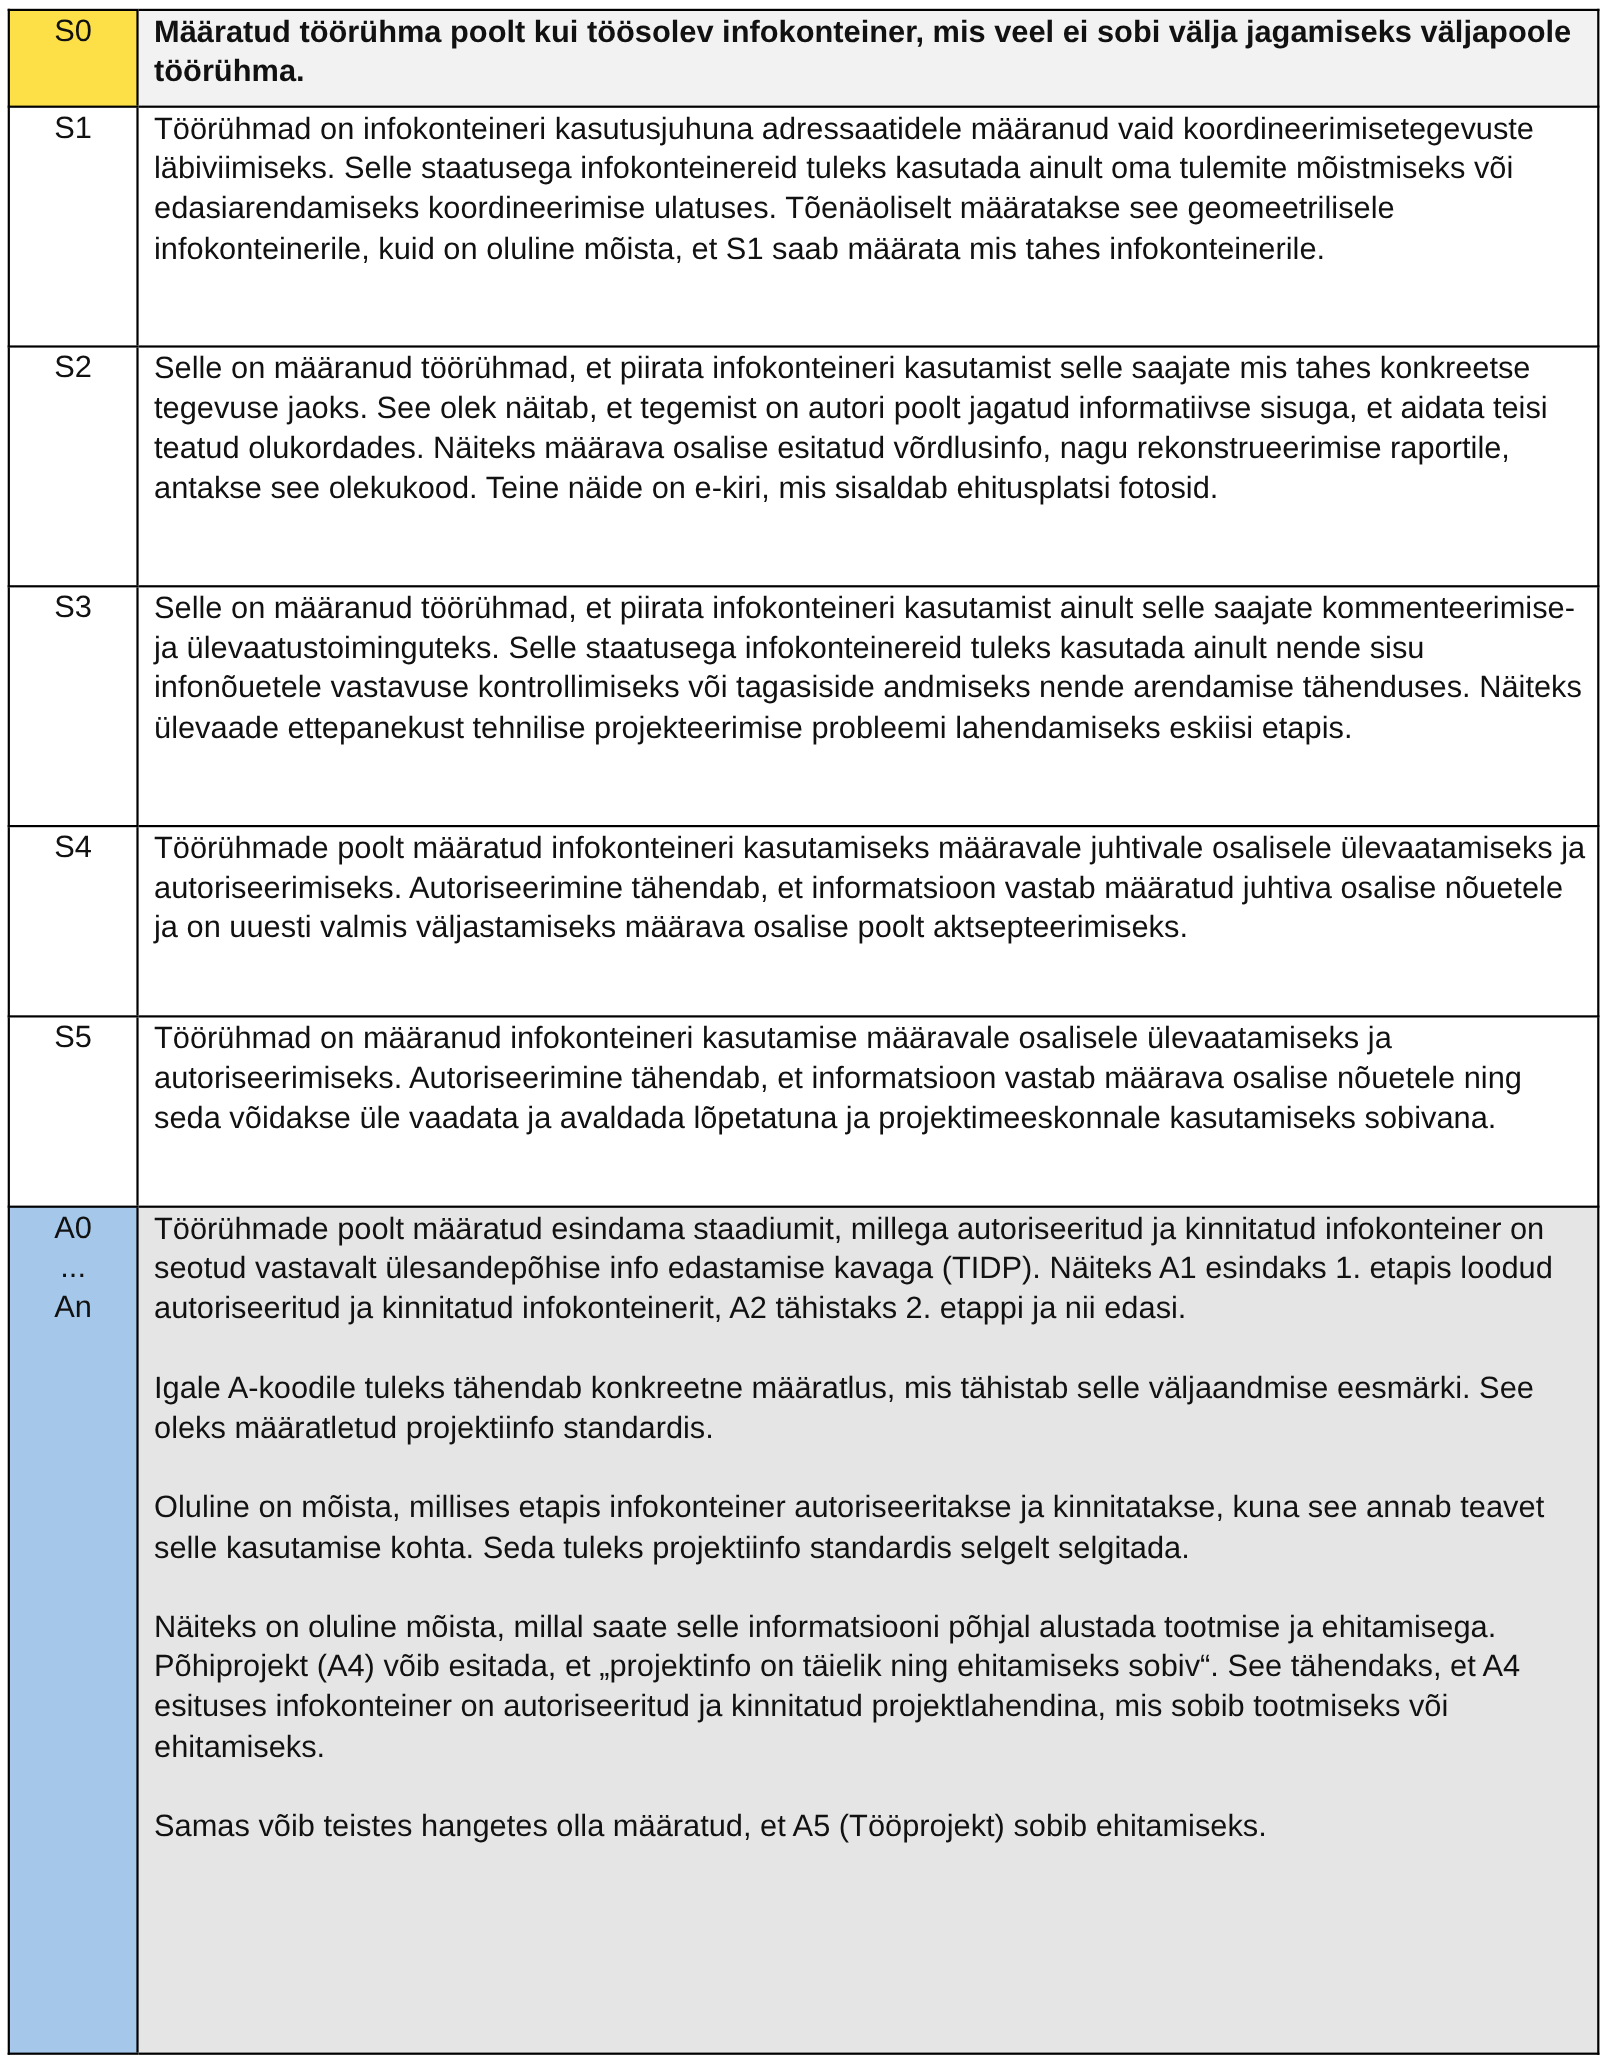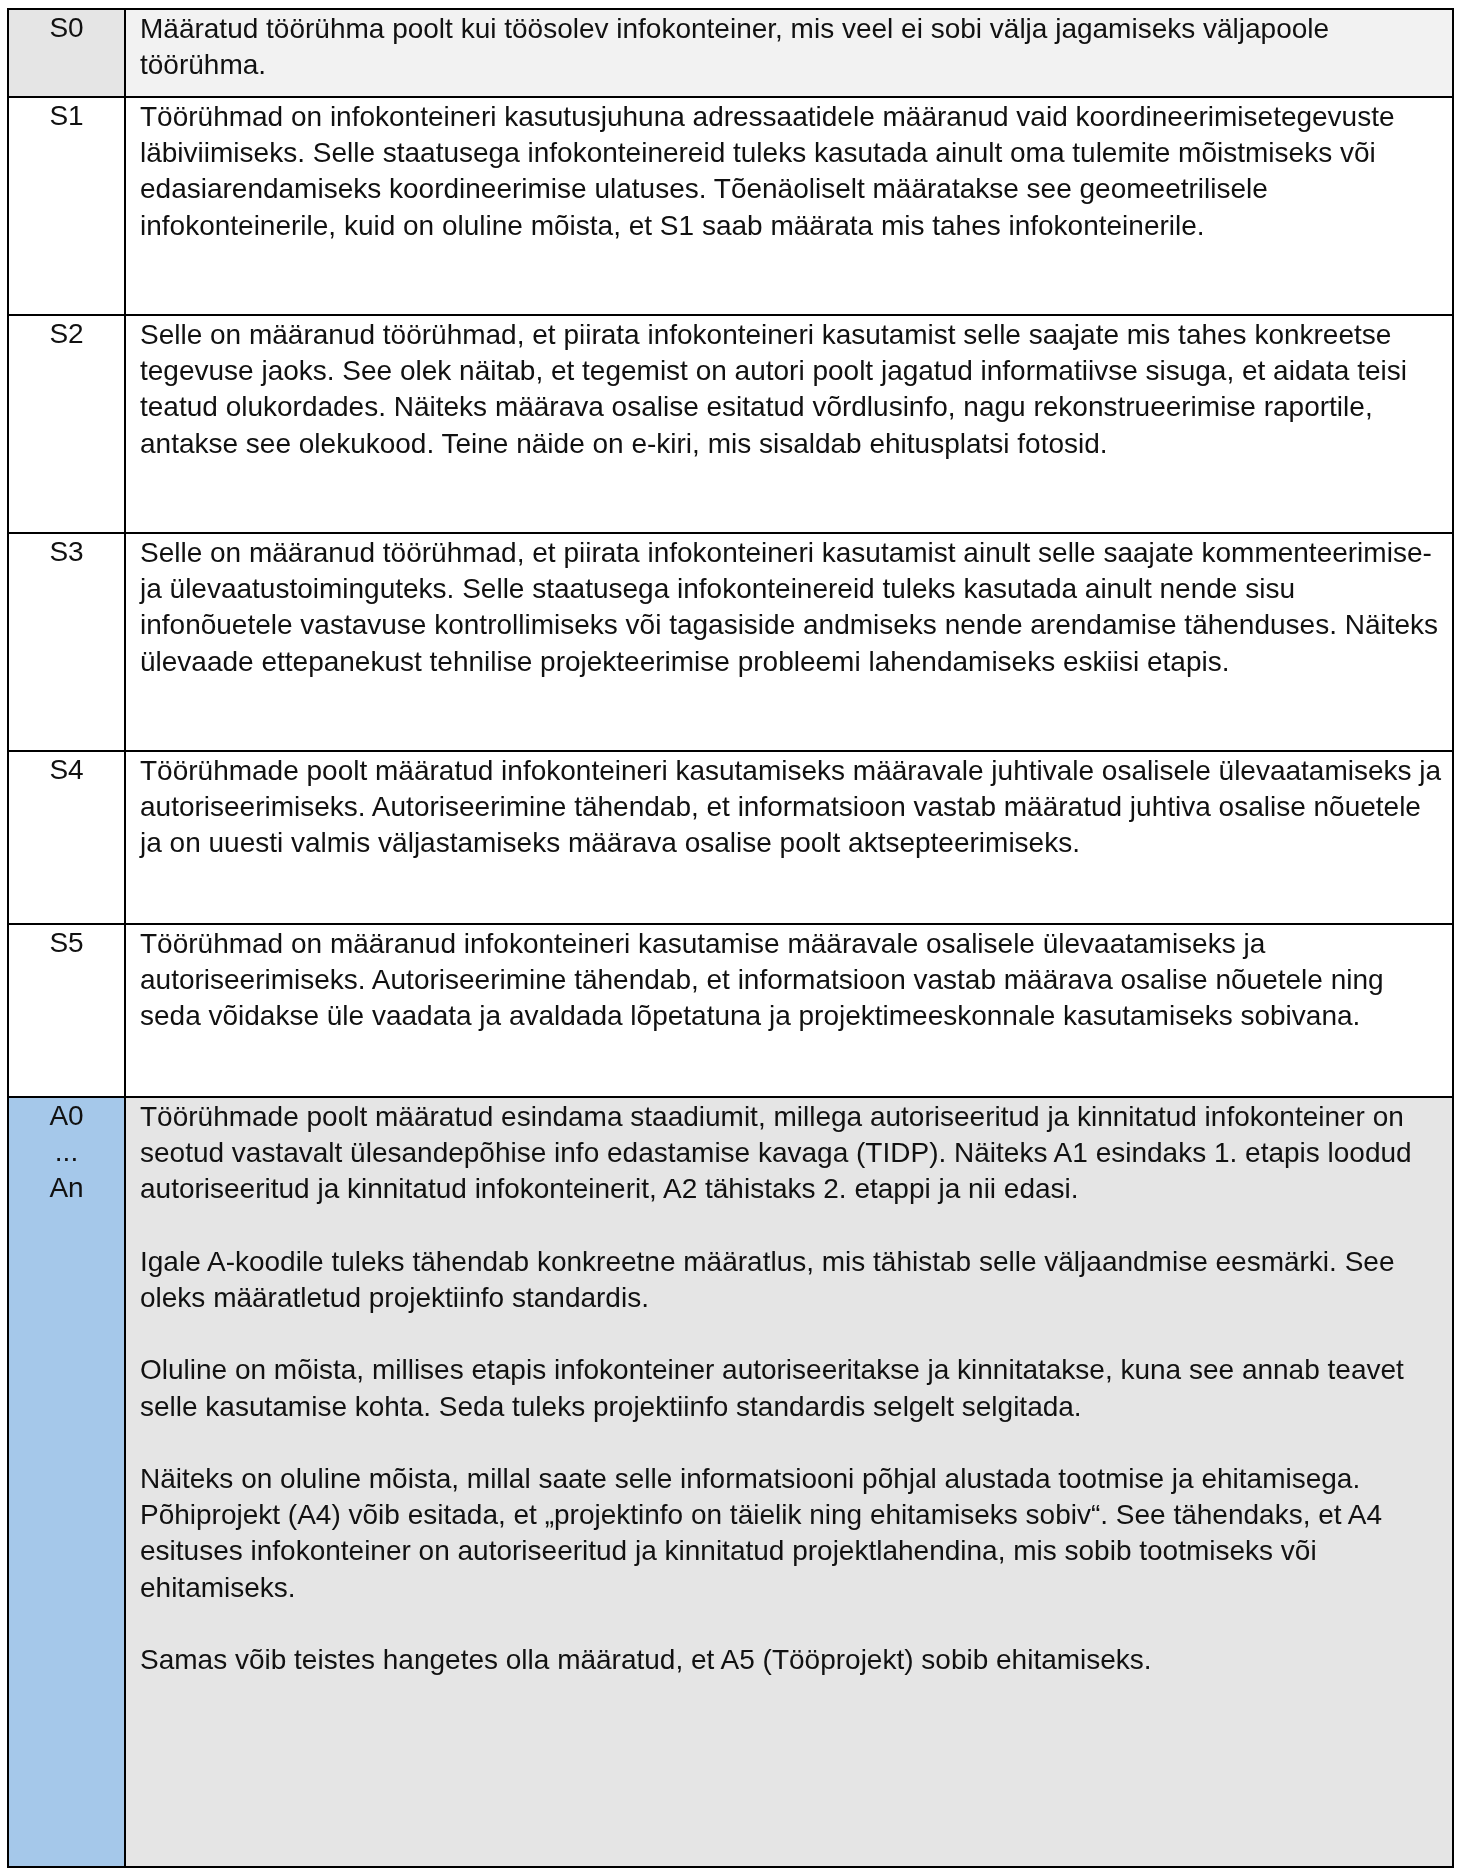--- a/index.html
+++ b/index.html
@@ -19,36 +19,36 @@
   .code-cell {
     width: 115px; text-align: center;
     border-right: 1.5px solid #000000 !important;
   }
   .code-line { display: block; }
   .desc-cell { padding: 1px 6px 2px 14px !important; }
   .para { display: block; }
   .para + .para { margin-top: 36.2px; }
   .row-s0 td { background: #f2f2f2; }
   .row-a td { background: #a5c8ea; margin-left: 40px; }
-  .row-s0 .desc-cell { height: 83px; }
+  .row-s0 .desc-cell { height: 83px; font-weight: bold; }
   .row-s1 .desc-cell { height: 213px; }
   .row-s2 .desc-cell { height: 213px; }
   .row-s3 .desc-cell { height: 213px; }
   .row-s4 .desc-cell { height: 168px; }
   .row-s5 .desc-cell { height: 168px; }
   .row-a .desc-cell { height: 765px; }
   .code-cell span { letter-spacing: 0; }
 </style>
 </head>
 <body>
 
 <table class="doc-table" style="color: rgb(17, 17, 17);">
   <tbody>
     <tr class="row-s0">
-      <td class="code-cell" style="background: #e5e5e5;">
+      <td class="code-cell" style="background: #fde047;">
         <span class="code-line">S0</span>
       </td>
       <td class="desc-cell" style="background: rgb(242, 242, 242);">
         <span class="para">Määratud töörühma poolt kui töösolev infokonteiner, mis veel ei sobi välja jagamiseks väljapoole töörühma.</span>
       </td>
     </tr>
     <tr class="row-s1">
       <td class="code-cell">
         <span class="code-line">S1</span>
       </td>

